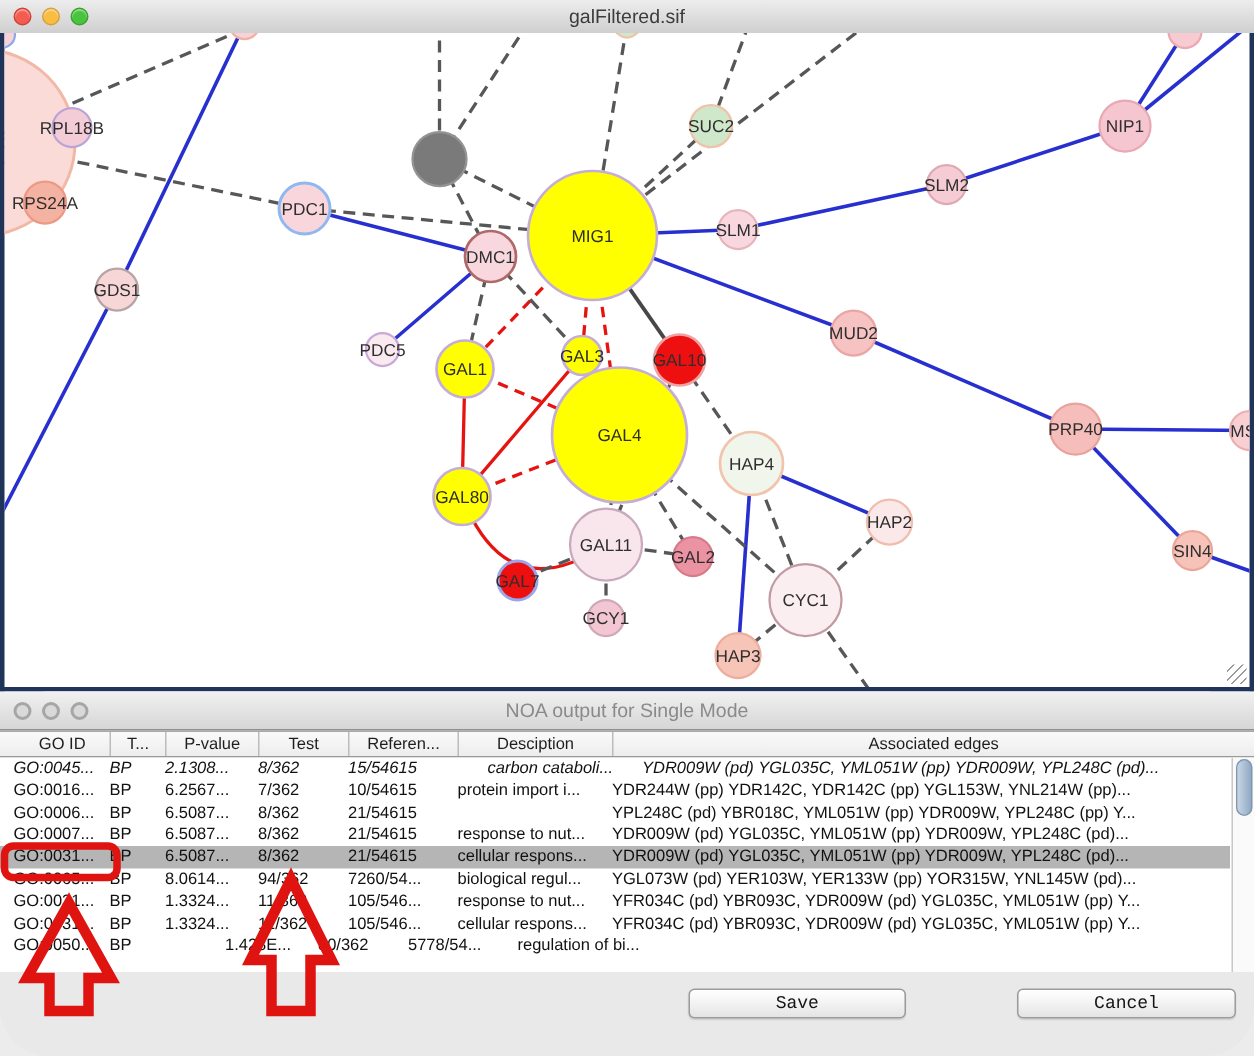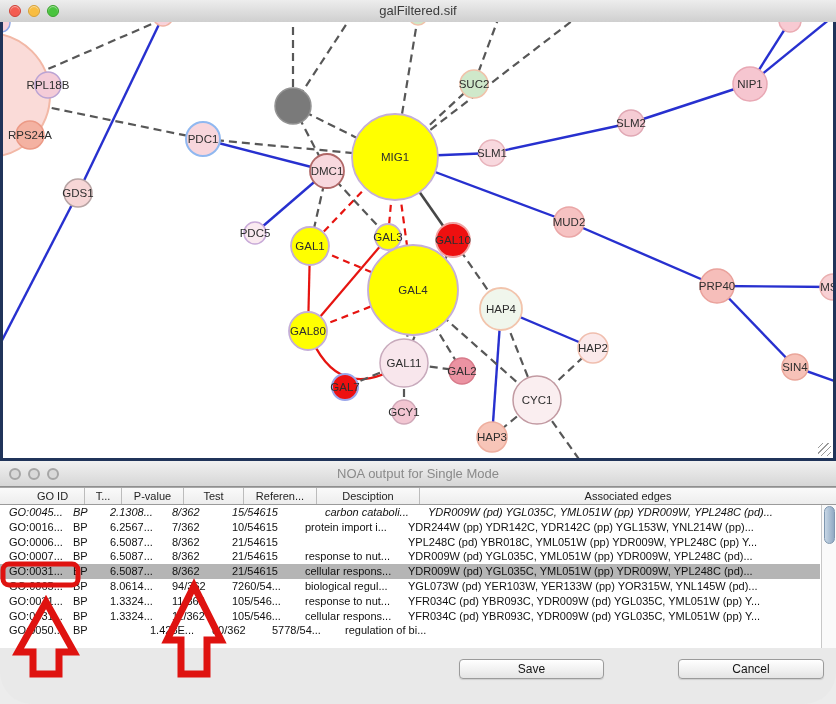--- a/index.html
+++ b/index.html
@@ -27,37 +27,37 @@
     background:#fff;border-left:3px solid #20345a;border-right:3px solid #20345a;
     border-bottom:3px solid #20345a;box-sizing:border-box;}
   #graph-svg{display:block;width:830px;height:436px;}
   #grip-top{position:absolute;right:2px;bottom:2px;width:13px;height:13px;
     background:repeating-linear-gradient(135deg,transparent 0 3px,#9a9a9a 3px 4px);}
   
   #noa-window{top:461px;height:243px;background:#e9e9e9;}
   #table-header{position:absolute;top:26px;left:0;right:0;height:18px;display:flex;
     background:linear-gradient(#fafafa,#ededed);
     border-top:1px solid #a8a8a8;border-bottom:1px solid #9a9a9a;box-sizing:border-box;
-    padding-left:21px;}
+    padding-left:10px;}
   .hcell{font-size:11px;color:#1e1e1e;text-align:center;line-height:16px;
     border-right:1px solid #bcbcbc;box-sizing:border-box;overflow:hidden;white-space:nowrap;flex:0 0 auto;}
   .hcell:last-child{border-right:none;flex:1 1 auto;}
   #table-body{position:absolute;top:44px;left:0;right:0;height:143px;background:#fff;overflow:hidden;}
   .trow{position:absolute;left:0;right:16px;height:14.8px;display:flex;padding-left:6px;}
   .trow.selected{background:#b5b5b5;}
   .tcell{font-size:11px;color:#111;line-height:14.8px;white-space:nowrap;
     overflow:hidden;box-sizing:border-box;padding-left:3px;flex:0 0 auto;}
   .tcell:last-child{flex:1 1 auto;}
   #vscroll{position:absolute;top:0;bottom:0;right:0;width:15px;background:#fafafa;
     border-left:1px solid #c8c8c8;box-sizing:border-box;}
   #vthumb{position:absolute;top:1px;left:2px;width:11px;height:38px;border-radius:6px;
     background:linear-gradient(90deg,#c7d6e5,#90a9c3);border:1px solid #7f97af;box-sizing:border-box;}
   .mac-btn{position:absolute;height:20px;border:1px solid #9b9b9b;border-radius:4px;
     background:linear-gradient(#ffffff,#f1f1f1 55%,#e4e4e4);
-    font-family:Liberation Sans, sans-serif;font-size:12px;color:#141414;
+    font-family:Liberation Mono, monospace;font-size:12px;color:#141414;
     box-shadow:0 1px 1px rgba(0,0,0,.12);}
   #save-btn{left:459px;top:198px;width:145px;}
   #cancel-btn{left:678px;top:198px;width:146px;}
   
   #annot-svg{position:absolute;left:0;top:0;width:836px;height:704px;pointer-events:none;}
 </style>
 </head>
 <body>
 
 <div class="window" id="graph-window">

